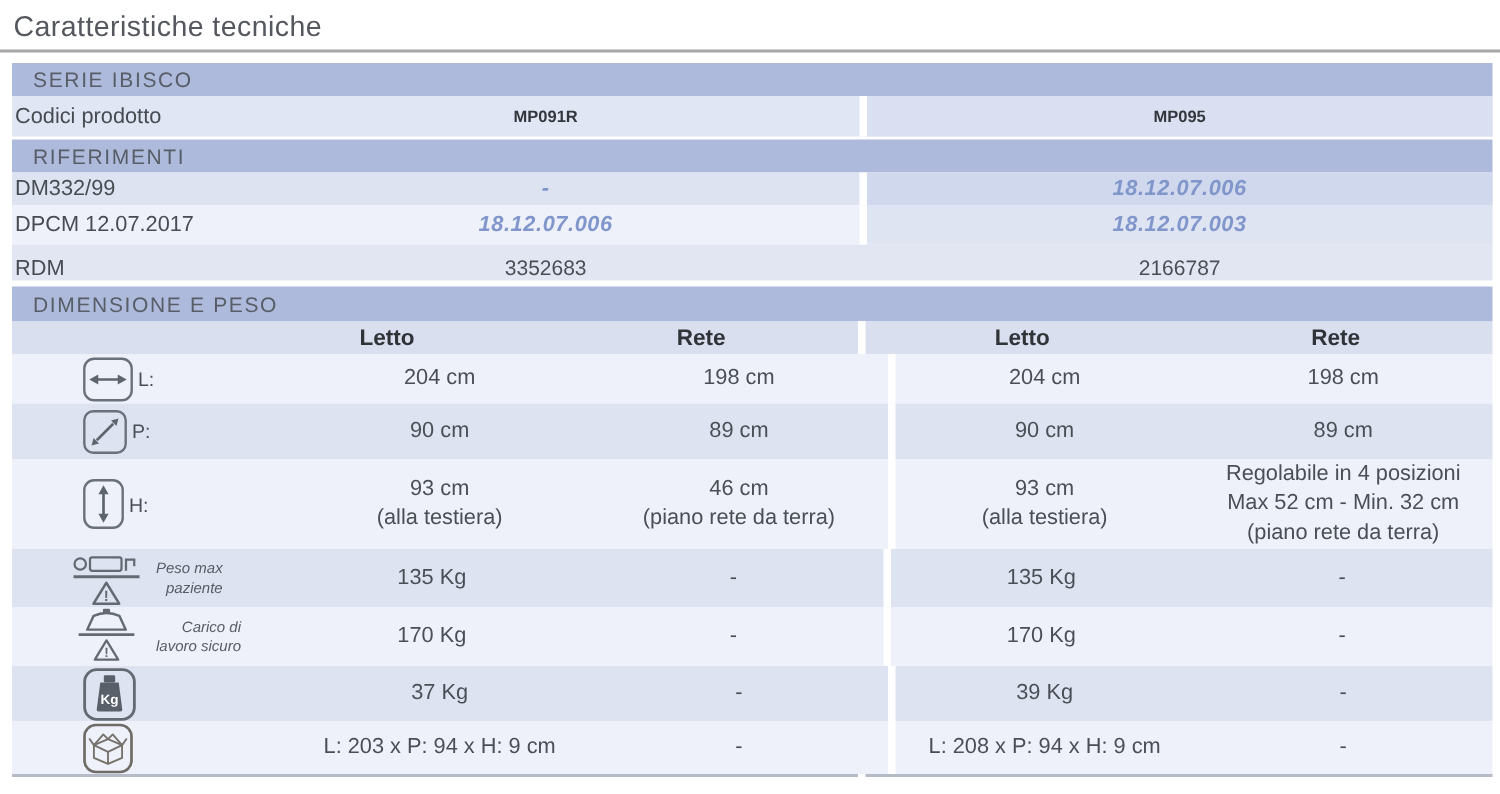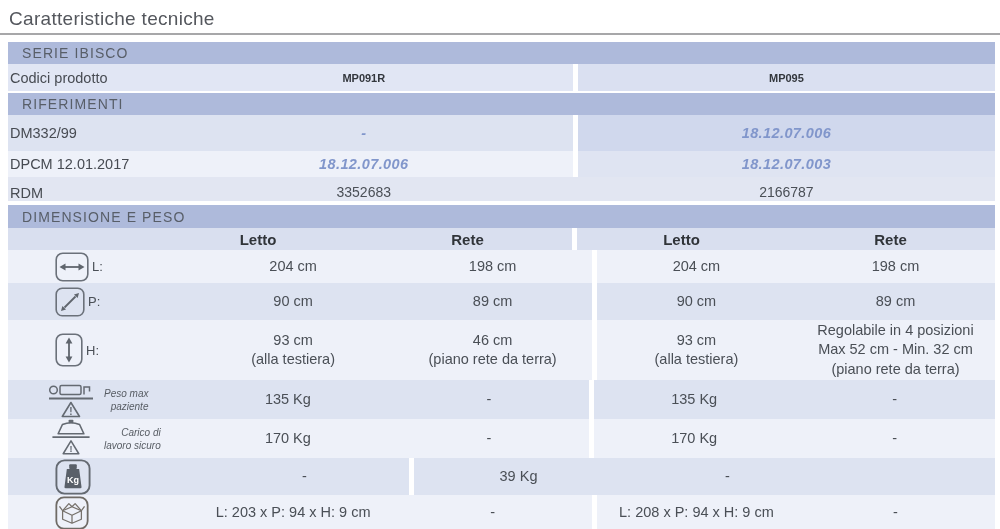--- a/index.html
+++ b/index.html
@@ -26,21 +26,21 @@
   .c-rspan{width:418px;}
   
   .sec-header{
     background:#aebadb;color:#585e68;font-size:14px;letter-spacing:1.1px;
     display:flex;align-items:center;padding-left:14px;height:22px;
   }
   .h-dim{height:23px;}
   
   .row-codici{background:#e1e6f4;height:27px;margin-bottom:2px;}
   .row-codici .r-side{background:#dae0f1;}
-  .row-dm{background:#dde3f1;height:36px;}
+  .row-dm{background:#dde3f1;height:22px;}
   .row-dm .r-side{background:#d0d8ed;}
   .row-dpcm{background:#eef1f9;height:26px;}
   .row-dpcm .r-side{background:#dfe4f2;}
   .row-rdm{background:#e2e6f2;height:24px;margin-bottom:4px;align-items:flex-end;}
   .row-rdm .c-gap{background:inherit;}
   .row-sub{background:#d9dfef;height:22px;}
   .r-wht{background:#eef1f9;}
   .r-lav{background:#dde3f1;}
   .h33{height:33px;} .h37{height:37px;} .h60{height:60px;}
   .h39{height:39px;} .h35{height:35px;}
@@ -82,21 +82,21 @@
     <div class="sec-header">RIFERIMENTI</div>
 
     <div class="row row-dm">
       <div class="cell c-label lbl">DM332/99</div>
       <div class="cell c-lspan blue-val">-</div>
       <div class="cell c-gap"></div>
       <div class="cell c-rspan blue-val r-side">18.12.07.006</div>
     </div>
 
     <div class="row row-dpcm">
-      <div class="cell c-label lbl">DPCM 12.01.2017</div>
+      <div class="cell c-label lbl">DPCM 12.07.2017</div>
       <div class="cell c-lspan blue-val">18.12.07.006</div>
       <div class="cell c-gap"></div>
       <div class="cell c-rspan blue-val r-side">18.12.07.003</div>
     </div>
 
     <div class="row row-rdm">
       <div class="cell c-label lbl">RDM</div>
       <div class="cell c-lspan val val-sm">3352683</div>
       <div class="cell c-gap"></div>
       <div class="cell c-rspan val val-sm">2166787</div>
@@ -222,20 +222,21 @@
       <div class="cell c-label pad-icon">
         <span class="icon">
           <svg width="36" height="36" viewBox="0 0 38 38">
             <rect x="1.5" y="1.5" width="35" height="35" rx="8.5" fill="none" stroke="#646a72" stroke-width="2"></rect>
             <rect x="15" y="5.5" width="8" height="5" rx="1" fill="#596069"></rect>
             <path d="M12.5,10.5 H25.5 L28,29.5 Q28.2,31 26.6,31 H11.4 Q9.8,31 10,29.5 Z" fill="#596069"></path>
             <text x="19" y="25.5" font-size="9.5" font-weight="bold" fill="#ffffff" text-anchor="middle" font-family="Liberation Sans, sans-serif">Kg</text>
           </svg>
         </span>
       </div>
+      <div class="cell c-ll val">37 Kg</div>
       <div class="cell c-lr val">-</div>
       <div class="cell c-gap"></div>
       <div class="cell c-rl val">39 Kg</div>
       <div class="cell c-rr val">-</div>
     </div>
 
     <div class="row r-wht h35">
       <div class="cell c-label pad-icon">
         <span class="icon">
           <svg width="34" height="34" viewBox="0 0 38 38">

